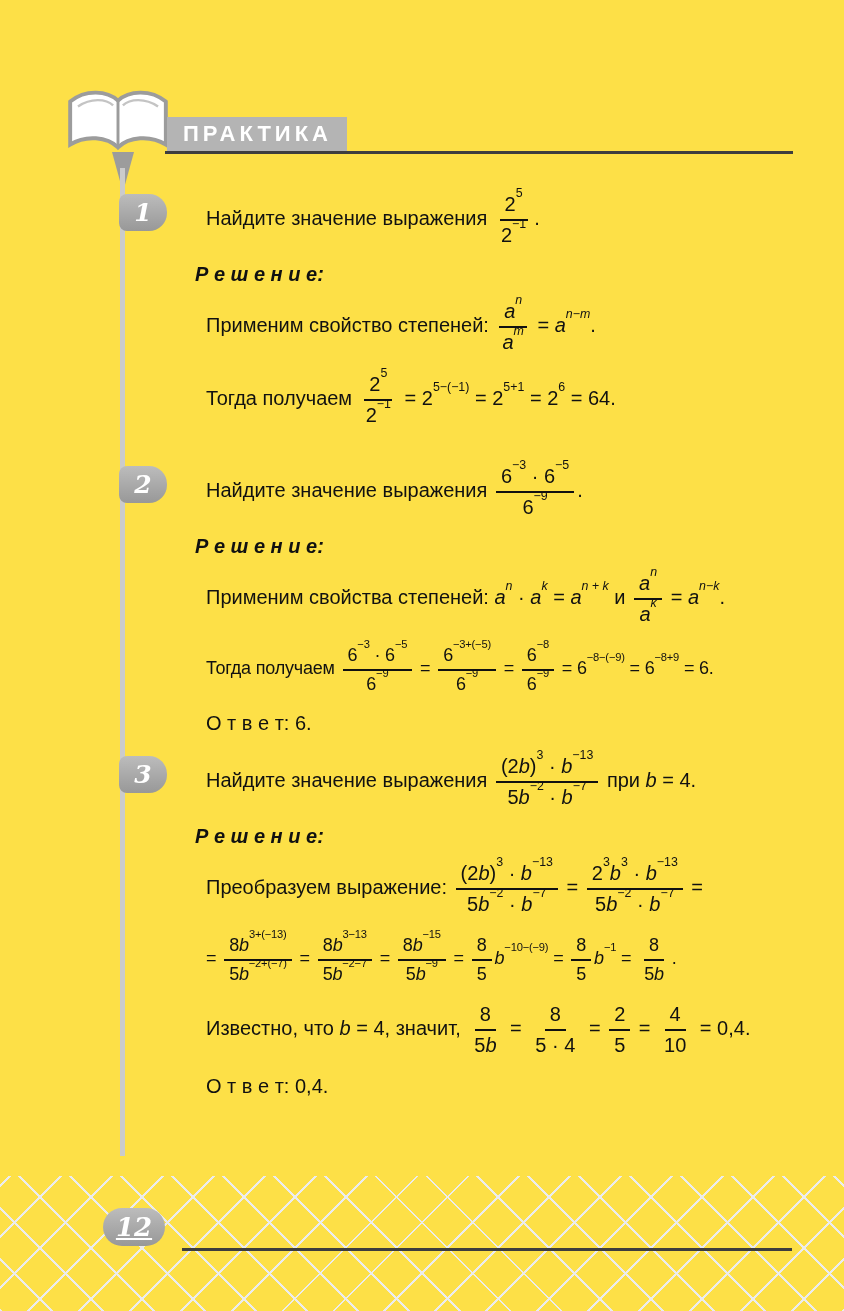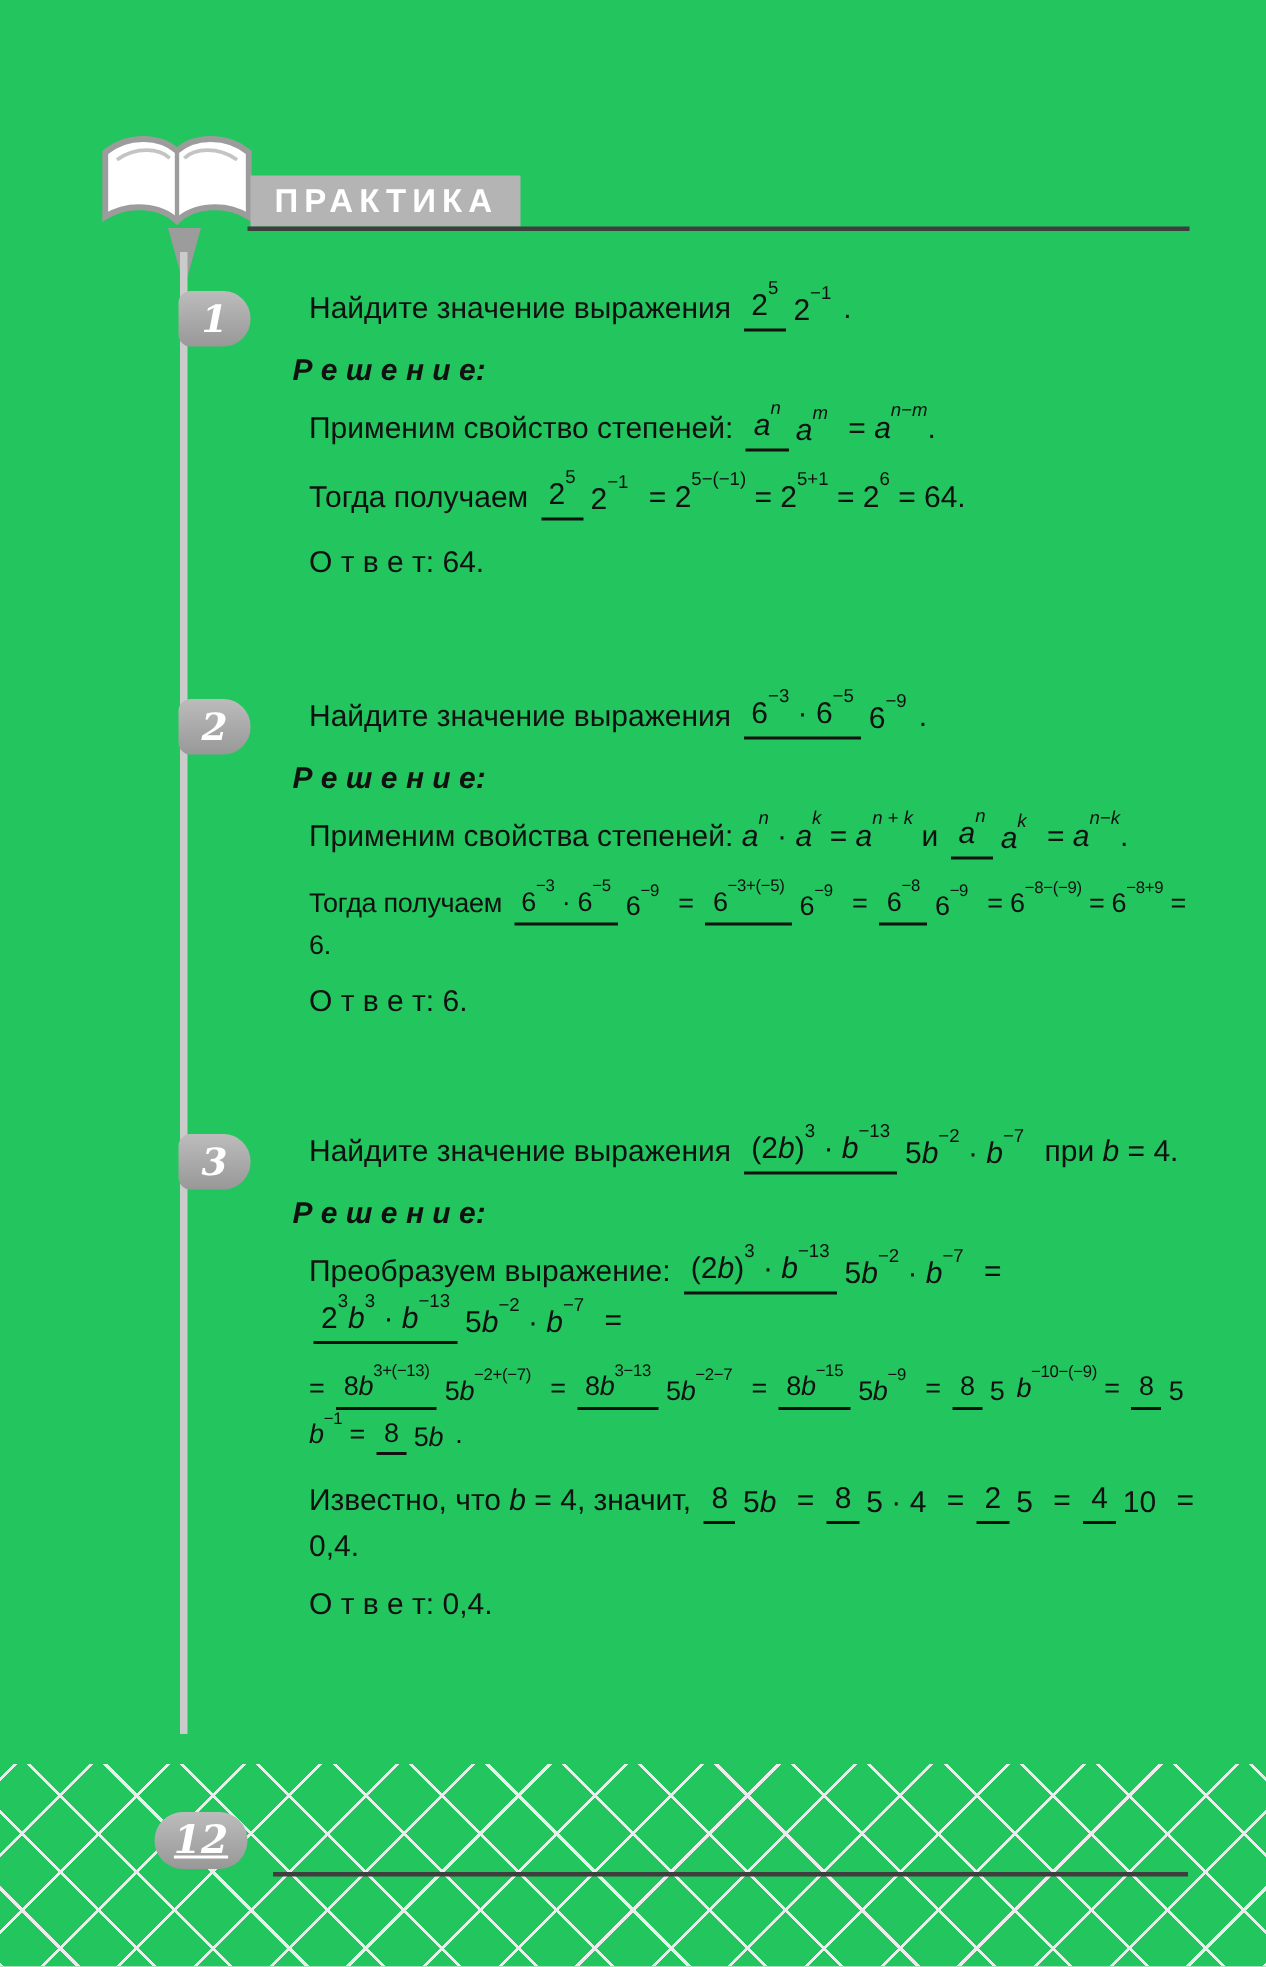--- a/index.html
+++ b/index.html
@@ -1,18 +1,18 @@
 <!DOCTYPE html>
 <html><head>
 <meta charset="utf-8">
 <style>
   * { margin:0; padding:0; box-sizing:border-box; }
   html,body { background:#ffffff; }
   .page {
-    position:relative; width:844px; height:1311px; background:#22c55e;
+    position:relative; width:844px; height:1311px; background:#fde047;
     overflow:hidden; font-family:"Liberation Sans", sans-serif; color:#111;
   }
 
   
   .book-icon { position:absolute; left:62px; top:84px; width:112px; height:82px; }
   .book-tail { position:absolute; left:112px; top:152px; width:22px; height:40px;
     background:#9c9c9c; clip-path:polygon(0 0,100% 0,50% 100%); }
   .spine { position:absolute; left:120px; top:168px; width:5px; height:988px; background:#cbcbcb; }
   .section-tab {
     position:absolute; left:167px; top:117px; width:180px; height:34px;
@@ -29,21 +29,21 @@
     background:linear-gradient(#bcbcbc,#989898); color:#fff;
     border-radius:8px 18px 18px 8px; display:flex; align-items:center; justify-content:center;
     font-family:"DejaVu Serif", serif; font-style:italic; font-weight:bold; font-size:25px;
   }
   .line { font-size:20px; font-weight:normal; line-height:1.3; margin-bottom:13px;margin-left:11px; }
   .line.long { font-size:18px; letter-spacing:-0.2px; }
   .sol-label { font-size:20px; font-weight:bold; margin-bottom:11px;font-style:italic; }
   .answer { margin-top:3px; }
 
   
-  .fr { display:inline-flex; flex-direction:row; align-items:center; vertical-align:middle;
+  .fr { display:inline-flex; flex-direction:column; align-items:center; vertical-align:middle;
         margin:2px 3px; text-align:center; line-height:1.15; }
   .fr .n { padding:1px 5px 3px; border-bottom:2px solid #111; }
   .fr .d { padding:3px 5px 1px; }
   sup { font-size:0.62em; position:relative; top:-0.55em; line-height:0; }
   i { font-style:italic; }
 
   
   .crosshatch {
     position:absolute; left:0; top:1176px; width:844px; height:135px;
     background:
@@ -87,21 +87,20 @@
         </span>.</div>
     <div class="sol-label">Р е ш е н и е:</div>
     <div class="line">Применим свойство степеней: <span class="fr">
           <span class="n"><i>a</i><sup><i>n</i></sup></span>
           <span class="d"><i>a</i><sup><i>m</i></sup></span>
         </span> = <i>a</i><sup><i>n</i>−<i>m</i></sup>.</div>
     <div class="line">Тогда получаем <span class="fr">
           <span class="n">2<sup>5</sup></span>
           <span class="d">2<sup>−1</sup></span>
         </span> = 2<sup>5−(−1)</sup> = 2<sup>5+1</sup> = 2<sup>6</sup> = 64.</div>
-    <div class="line answer">О т в е т:  64.</div>
   </section>
 
   <section class="problem" id="p2">
     <div class="badge">2</div>
     <div class="line statement">Найдите значение выражения <span class="fr">
           <span class="n">6<sup>−3</sup> · 6<sup>−5</sup></span>
           <span class="d">6<sup>−9</sup></span>
         </span>.</div>
     <div class="sol-label">Р е ш е н и е:</div>
     <div class="line">Применим свойства степеней: <i>a</i><sup><i>n</i></sup> · <i>a</i><sup><i>k</i></sup> = <i>a</i><sup><i>n</i> + <i>k</i></sup> и <span class="fr">

